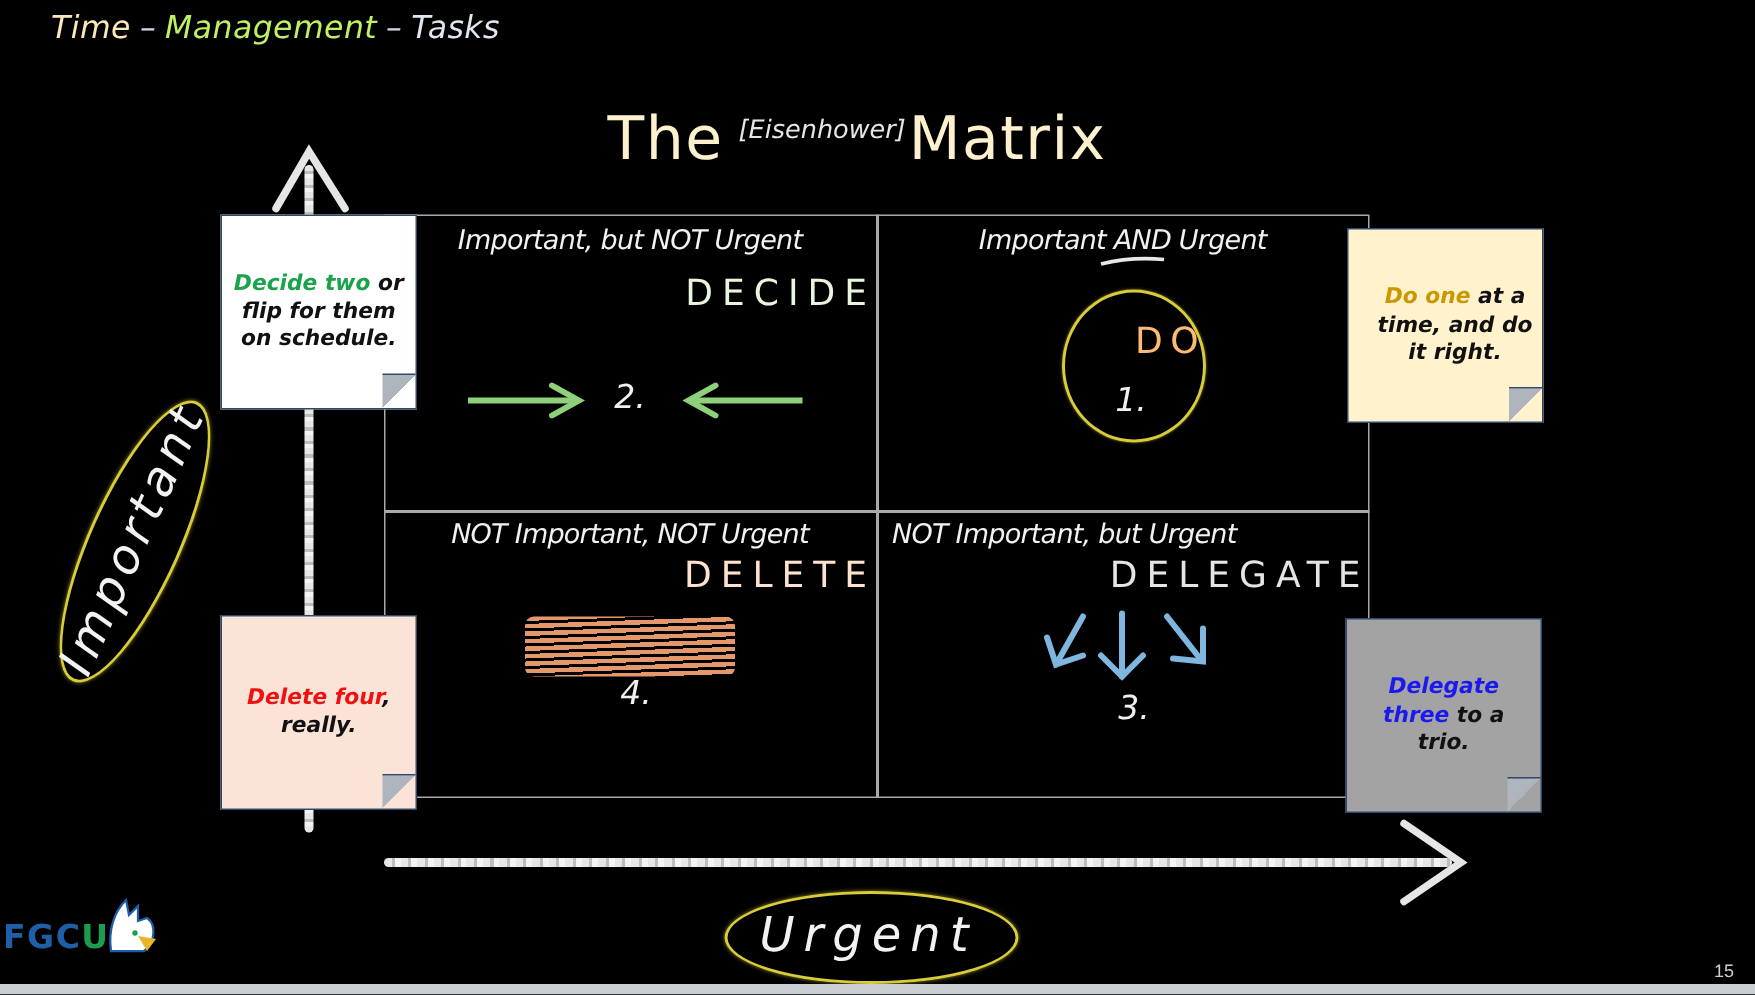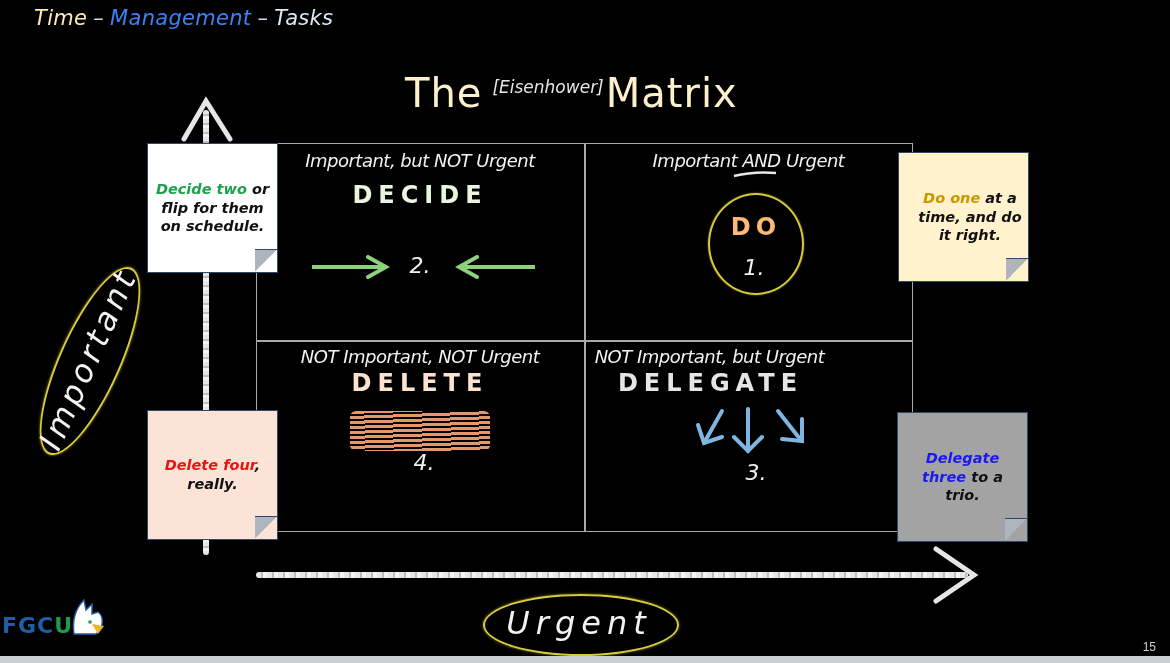--- a/index.html
+++ b/index.html
@@ -4,35 +4,35 @@
 <style>
   html, body { margin:0; padding:0; }
   body { width:1170px; height:663px; background:#000; position:relative; overflow:hidden;
          font-family:"DejaVu Sans", sans-serif; color:#fff; }
   .abs { position:absolute; }
 
   
   .crumb { left:34px; top:6px; font-size:21px; font-style:italic; letter-spacing:0.3px; white-space:nowrap; }
   .crumb .c1 { color:#fde9b8; }
   .crumb .sep { color:#cfd8e8; margin:0 6px; }
-  .crumb .c2 { color:#3b82f6;text-align:right; }
+  .crumb .c2 { color:#bef264;text-align:right; }
   .crumb .c3 { color:#dfe7f3; }
 
   
   .title { left:405px; top:70px; white-space:nowrap; color:#fdf0cc; }
   .title .t-main { font-size:40px; letter-spacing:1px; }
   .title .t-sub { font-size:17px; font-style:italic; color:#e6e6e6; margin:0 2px 0 10px; vertical-align:14px;text-align:center; }
 
   
   .grid { left:256px; top:143px; width:657px; height:389px; border:1.5px solid #a9a9a9; box-sizing:border-box; }
   .vline { left:584px; top:143px; width:1.5px; height:389px; background:#a9a9a9; }
   .hline { left:256px; top:340px; width:657px; height:1.5px; background:#a9a9a9; }
 
   .quad-label { font-size:18px; font-style:italic; color:#f2f2f2; white-space:nowrap; letter-spacing:-0.5px; text-align:center; }
-  .action { font-size:24px; letter-spacing:6px; white-space:nowrap; text-align:center;font-weight:bold; }
+  .action { font-size:24px; letter-spacing:6px; white-space:nowrap; text-align:right; }
   .num { font-size:22px; font-style:italic; color:#f0f0f0; text-align:center; }
 
   
   .v-axis { left:203px; top:110px; width:6px; height:445px;
             background:repeating-linear-gradient(180deg,#e6e6e6 0 4px,#bdbdbd 4px 6px,#f3f3f3 6px 9px); border-radius:3px; }
   .h-axis { left:256px; top:572px; width:712px; height:6px;
             background:repeating-linear-gradient(90deg,#e6e6e6 0 5px,#bdbdbd 5px 7px,#f3f3f3 7px 11px); border-radius:3px; }
 
   
   .ellipse { border:2.5px solid #d9cc3a; border-radius:50%; box-shadow:0 0 3px #8a8220; }

